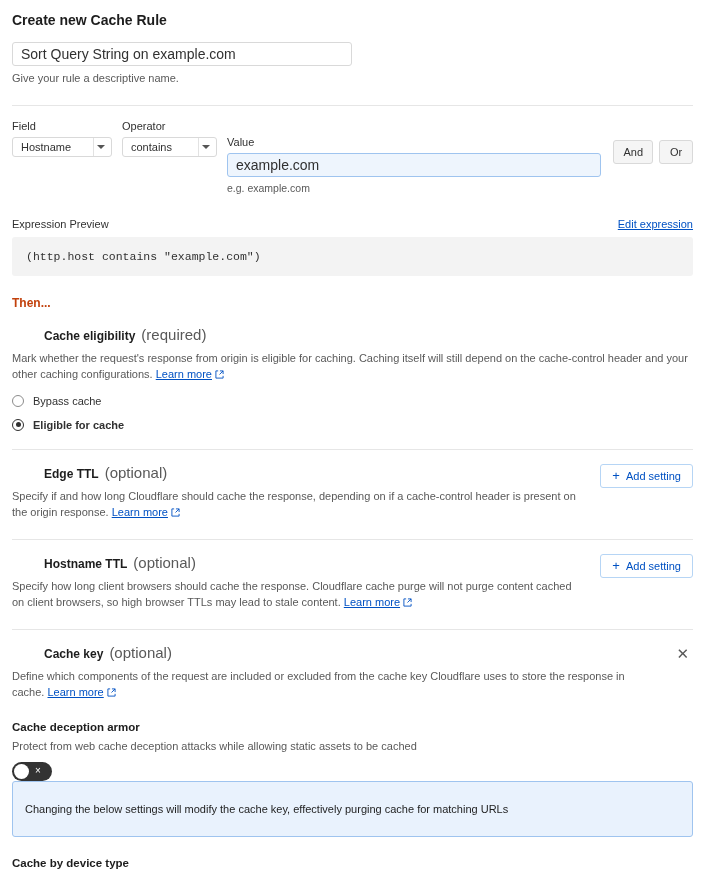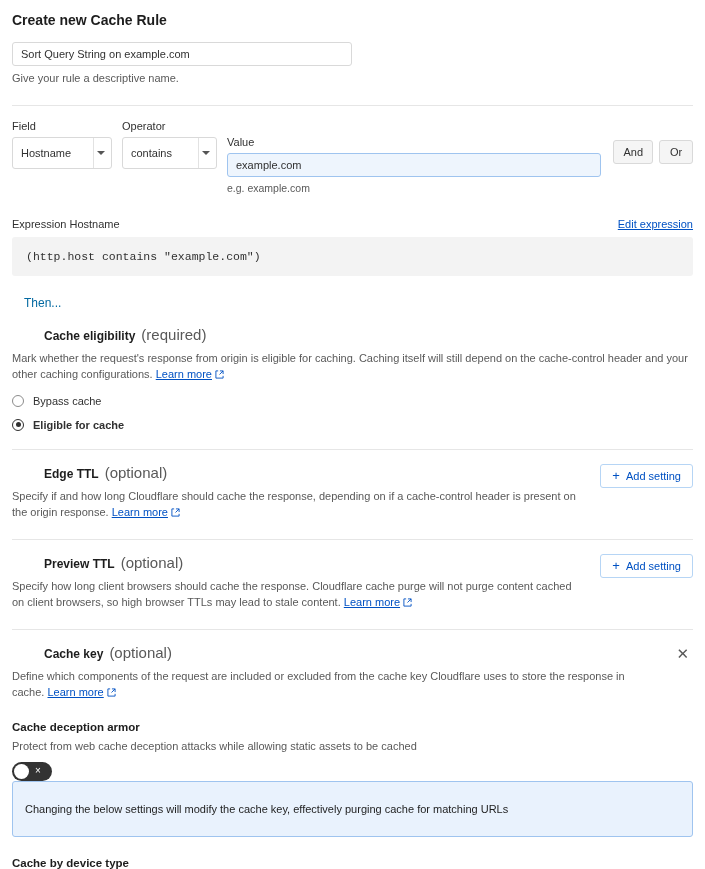--- a/index.html
+++ b/index.html
@@ -33,21 +33,21 @@
   .help-text {
     font-size: 11px;
     color: #595959;
     margin-top: 5px;
     line-height: 1.45;
   }
   input.text-input {
     height: 24px;
     border: 1px solid #d9d9d9;
     border-radius: 3px;
-    font-size: 11px;
+    font-size: 14px;
     font-family: "Liberation Sans", sans-serif;
     padding: 0 8px;
     color: #313131;
     background: #fff;
     outline: none;
   }
   #rule-name-input { width: 340px; }
   hr.sep {
     border: none;
     border-top: 1px solid #e6e6e6;
@@ -62,21 +62,21 @@
   .match-row {
     display: flex;
     align-items: flex-start;
     gap: 10px;
   }
   .col-field { width: 100px; }
   .col-operator { width: 95px; }
   .col-value { flex: 1; margin-top: 16px; }
   .select-box {
     position: relative;
-    height: 32px;
+    height: 20px;
     border: 1px solid #d9d9d9;
     border-radius: 3px;
     background: #fff;
     font-size: 11px;
     color: #313131;
     display: flex;
     align-items: center;
     padding: 0 18px 0 8px;
     cursor: pointer;
   }
@@ -145,23 +145,23 @@
     margin-top: 7px;
     background: #f3f3f3;
     border-radius: 3px;
     padding: 13px 14px;
     font-family: "Liberation Mono", monospace;
     font-size: 11.5px;
     color: #313131;
   }
   .then-title {
     font-size: 12px;
-    font-weight: normal;
-    color: #0369a1;
-    margin: 20px 0 16px 12px;
+    font-weight: bold;
+    color: #c2410c;
+    margin: 20px 0 16px 0;
   }
   .sub-head {
     display: flex;
     align-items: baseline;
     gap: 6px;
     margin-left: 32px;
   }
   .sub-head .name {
     font-size: 12px;
     font-weight: bold;
@@ -332,21 +332,21 @@
       <div class="value-hint">e.g. example.com</div>
     </div>
 
     <div class="logic-btns" style="margin-top:20px;">
       <button class="logic-btn">And</button>
       <button class="logic-btn">Or</button>
     </div>
   </div>
 
   <div class="preview-head">
-    <span class="preview-label">Expression Hostname</span>
+    <span class="preview-label">Expression Preview</span>
     <span class="edit-expr">Edit expression</span>
   </div>
   <div class="expr-box">(http.host contains "example.com")</div>
 
   <div class="then-title">Then...</div>
 
   <div class="block">
     <div class="sub-head">
       <span class="name">Cache eligibility</span>
       <span class="tag">(required)</span>
@@ -391,21 +391,21 @@
       <span class="plus">+</span>
       <span>Add setting</span>
     </button>
   </div>
 
   <hr class="sep">
 
   <div class="row-between">
     <div style="flex:1;">
       <div class="sub-head">
-        <span class="name">Preview TTL</span>
+        <span class="name">Hostname TTL</span>
         <span class="tag">(optional)</span>
       </div>
       <div class="desc">
         <span>Specify how long client browsers should cache the response. Cloudflare cache purge will not purge content cached on client browsers, so high browser TTLs may lead to stale content.</span>
         <a class="learn">Learn more</a><span class="ext-icon"><svg width="9" height="9" viewBox="0 0 10 10">
               <path d="M3.5 1H1v8h8V6.5" fill="none" stroke="#0051c3" stroke-width="1"></path>
               <path d="M5.5 1H9v3.5" fill="none" stroke="#0051c3" stroke-width="1"></path>
               <path d="M9 1L5 5" fill="none" stroke="#0051c3" stroke-width="1"></path>
             </svg></span>
       </div>

